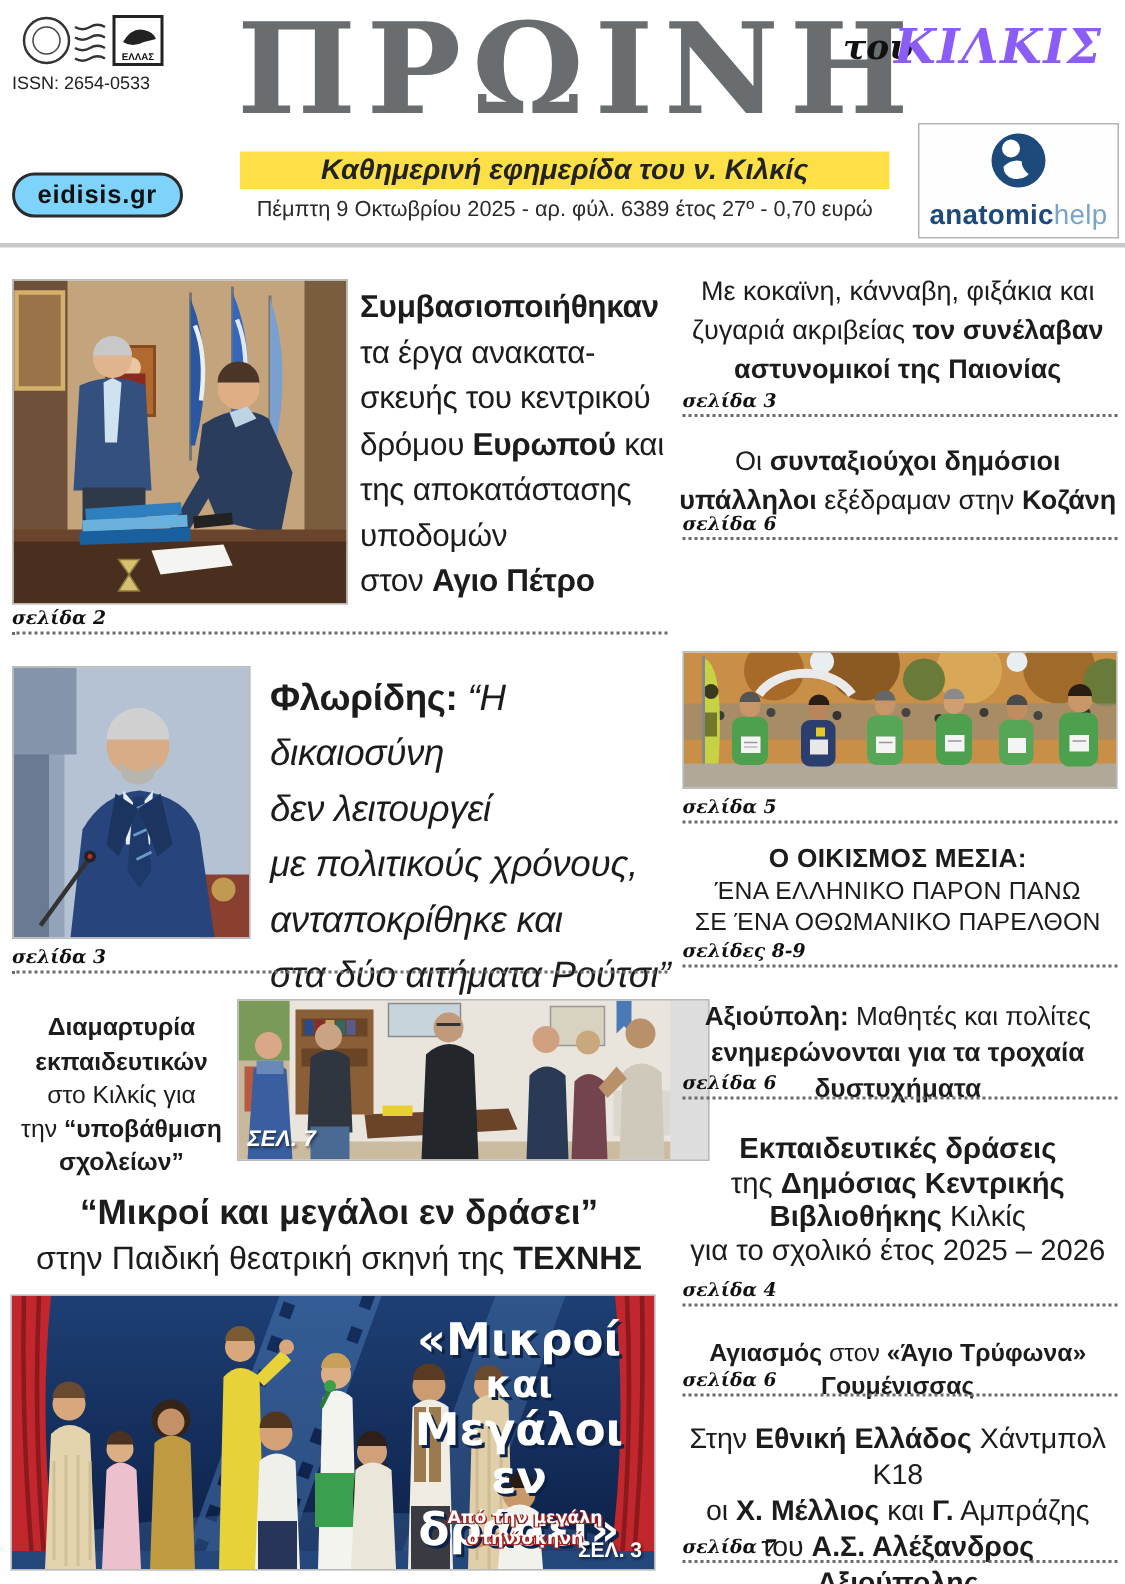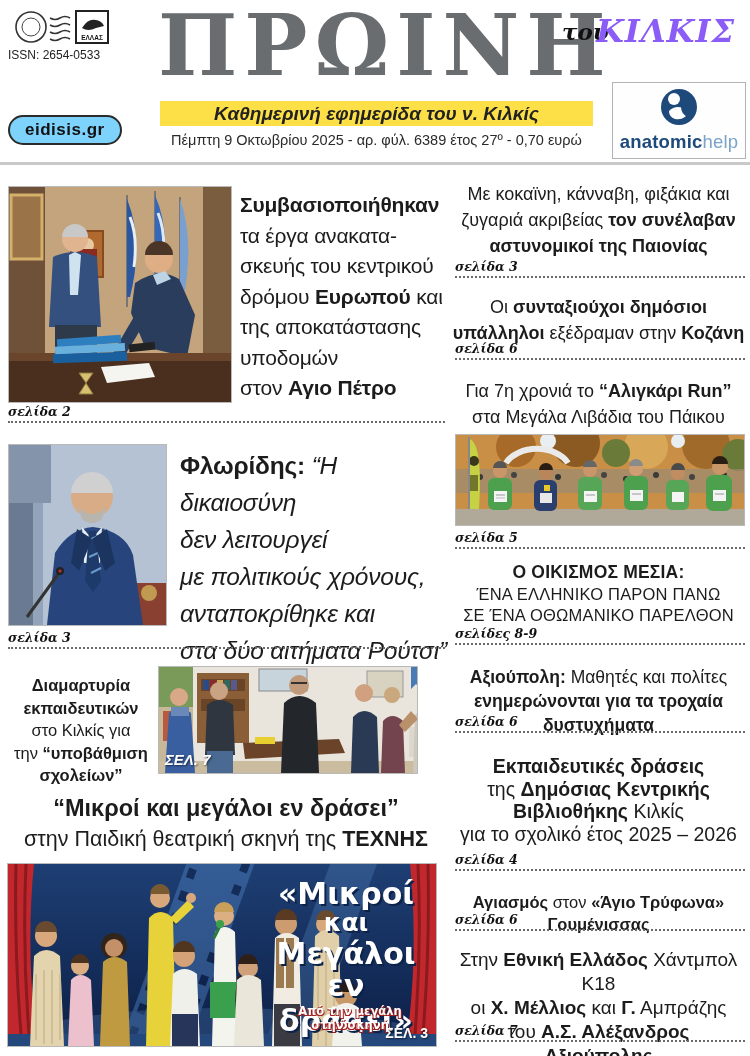--- a/index.html
+++ b/index.html
@@ -179,21 +179,21 @@
   <div class="abs dot" style="left:8px;top:647px;width:437px;"></div>
 
   <div class="abs a3t" style="left:8px;top:674px;width:146px;">
     <div><span class="b">Διαμαρτυρία</span></div>
     <div><span class="b">εκπαιδευτικών</span></div>
     <div><span>στο Κιλκίς για</span></div>
     <div><span>την </span><span class="b">“υποβάθμιση</span></div>
     <div><span class="b">σχολείων”</span></div>
   </div>
 
-  <div class="abs photo" style="left:158px;top:666px;width:260px;height:108px;">
+  <div class="abs photo" style="left:158px;top:666px;width:315px;height:108px;">
     <svg width="288" height="106" viewBox="0 0 288 106">
       <rect width="288" height="106" fill="#e9e5dc"></rect>
       <rect width="34" height="106" fill="#c8b89a"></rect>
       <rect width="34" height="40" fill="#7a9a5a"></rect>
       <rect x="4" y="44" width="26" height="30" fill="#b85a40"></rect>
       <rect x="38" y="6" width="52" height="70" fill="#8a5f38"></rect>
       <rect x="42" y="12" width="44" height="12" fill="#6a4426"></rect>
       <rect x="44" y="13" width="6" height="10" fill="#2a4a8a"></rect>
         <rect x="51" y="13" width="6" height="10" fill="#8a2a2a"></rect>
         <rect x="58" y="13" width="6" height="10" fill="#caa75a"></rect>
@@ -338,24 +338,20 @@
   <div class="abs pg rpg" style="top:259px;">σελίδα 3</div>
   <div class="abs dot rdot" style="top:276px;"></div>
 
   <div class="rc r18" style="top:294px;">
     <div><span>Οι </span><span class="b">συνταξιούχοι δημόσιοι</span></div>
     <div><span class="b">υπάλληλοι</span><span> εξέδραμαν στην </span><span class="b">Κοζάνη</span></div>
   </div>
   <div class="abs pg rpg" style="top:341px;">σελίδα 6</div>
   <div class="abs dot rdot" style="top:358px;"></div>
 
-  <div class="rc r18" style="top:378px;">
-    <div><span>Για 7η χρονιά το </span><span class="b">“Αλιγκάρι Run”</span></div>
-    <div><span>στα Μεγάλα Λιβάδια του Πάικου</span></div>
-  </div>
 
   <div class="abs photo" style="left:455px;top:434px;width:290px;height:92px;">
     <svg width="288" height="90" viewBox="0 0 288 90">
       <rect width="288" height="90" fill="#c98f46"></rect>
       <circle cx="60" cy="12" r="20" fill="#a86a28"></circle>
         <circle cx="120" cy="8" r="24" fill="#8a5a22"></circle>
       <circle cx="190" cy="12" r="22" fill="#d8a858"></circle>
         <circle cx="250" cy="10" r="24" fill="#a06a2a"></circle>
       <circle cx="160" cy="18" r="14" fill="#6a7a38"></circle>
         <circle cx="282" cy="20" r="16" fill="#6a7a38"></circle>

